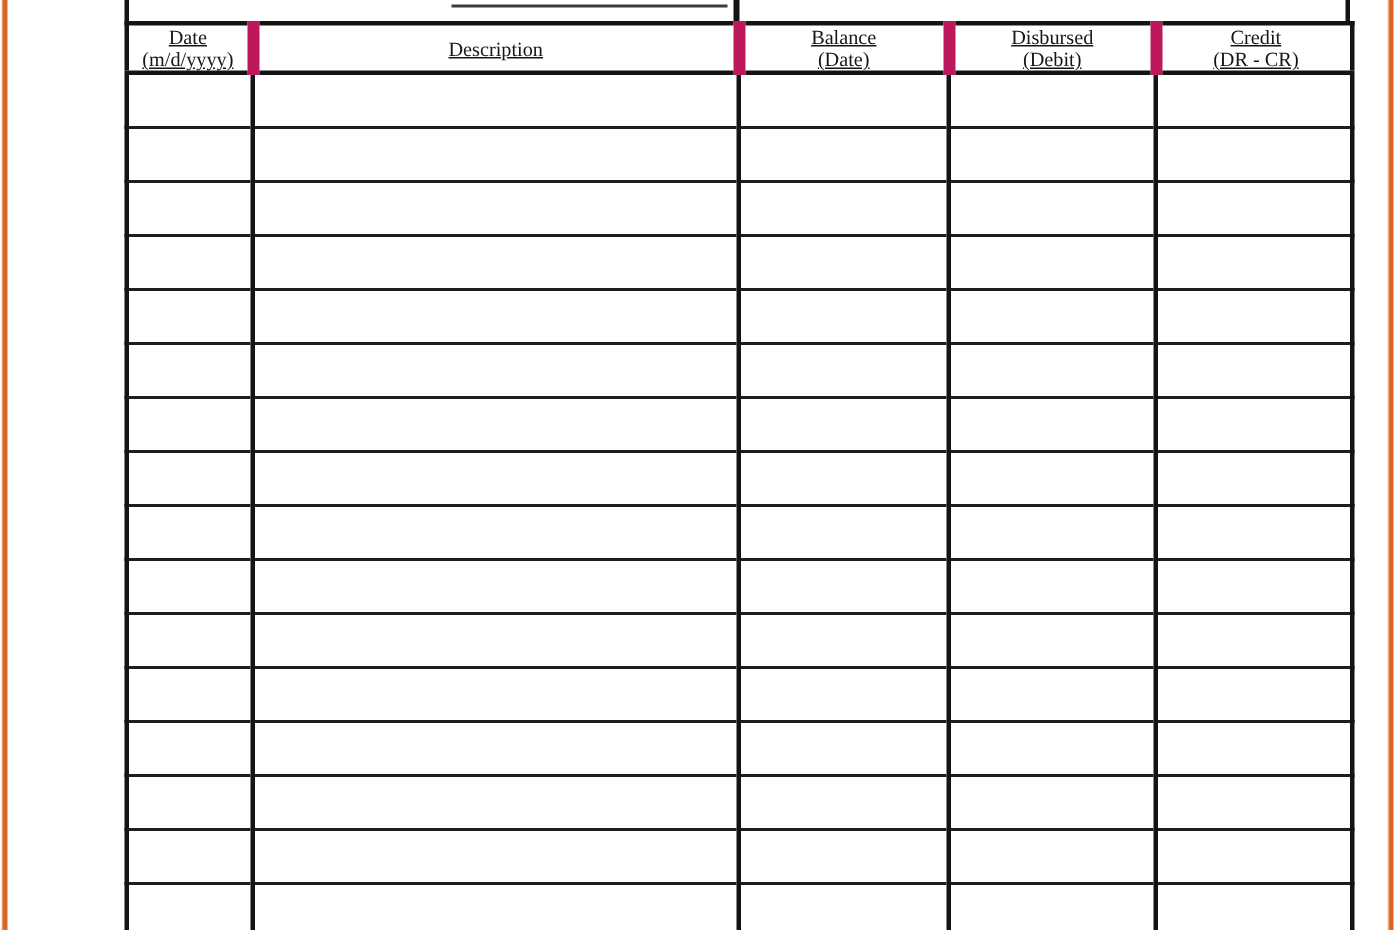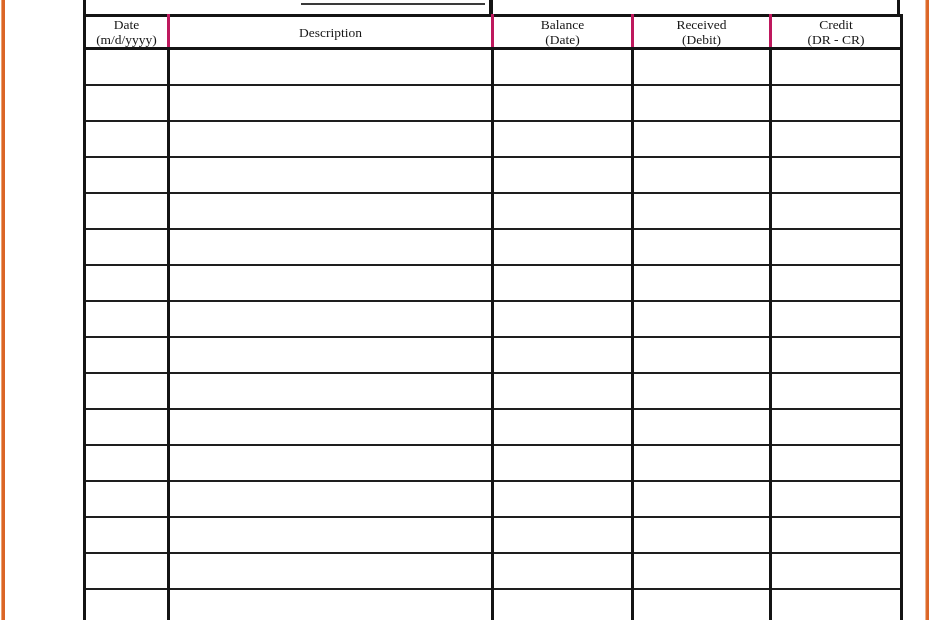--- a/index.html
+++ b/index.html
@@ -55,32 +55,32 @@
     width: 817px;
     border: 3px solid #141414;
   }
   col.c-date  { width: 84px; }
   col.c-desc  { width: 324px; }
   col.c-recv  { width: 140px; }
   col.c-disb  { width: 138px; }
   col.c-bal   { width: 131px; }
 
   .ledger th {
-    border-left: 3px solid #be185d;
+    border-left: 8px solid #be185d;
     border-bottom: 3px solid #141414;
     height: 30px;
     padding: 0;
     font-weight: normal;
     font-size: 13.5px;
     line-height: 15px;
     color: #161616;
     text-align: center;
     vertical-align: middle;
   }
-  .ledger th .hline { display: block; }
+  .ledger th .hline { display: block; text-decoration: underline; }
   .ledger th .hline:empty { display: none; }
   .ledger th:first-child { border-left: none; }
 
   .ledger td {
     border-left: 3px solid #141414;
     border-bottom: 2px solid #1e1e1e;
     height: 34px;
     padding: 0;
   }
   .ledger td:first-child { border-left: none; }
@@ -114,21 +114,21 @@
         </th>
         <th>
           <span class="hline">Description</span>
 
         </th>
         <th>
           <span class="hline">Balance</span>
           <span class="hline">(Date)</span>
         </th>
         <th>
-          <span class="hline">Received</span>
+          <span class="hline">Disbursed</span>
           <span class="hline">(Debit)</span>
         </th>
         <th>
           <span class="hline">Credit</span>
           <span class="hline">(DR - CR)</span>
         </th>
       </tr>
     </thead>
     <tbody id="ledger-body">
         <tr>

